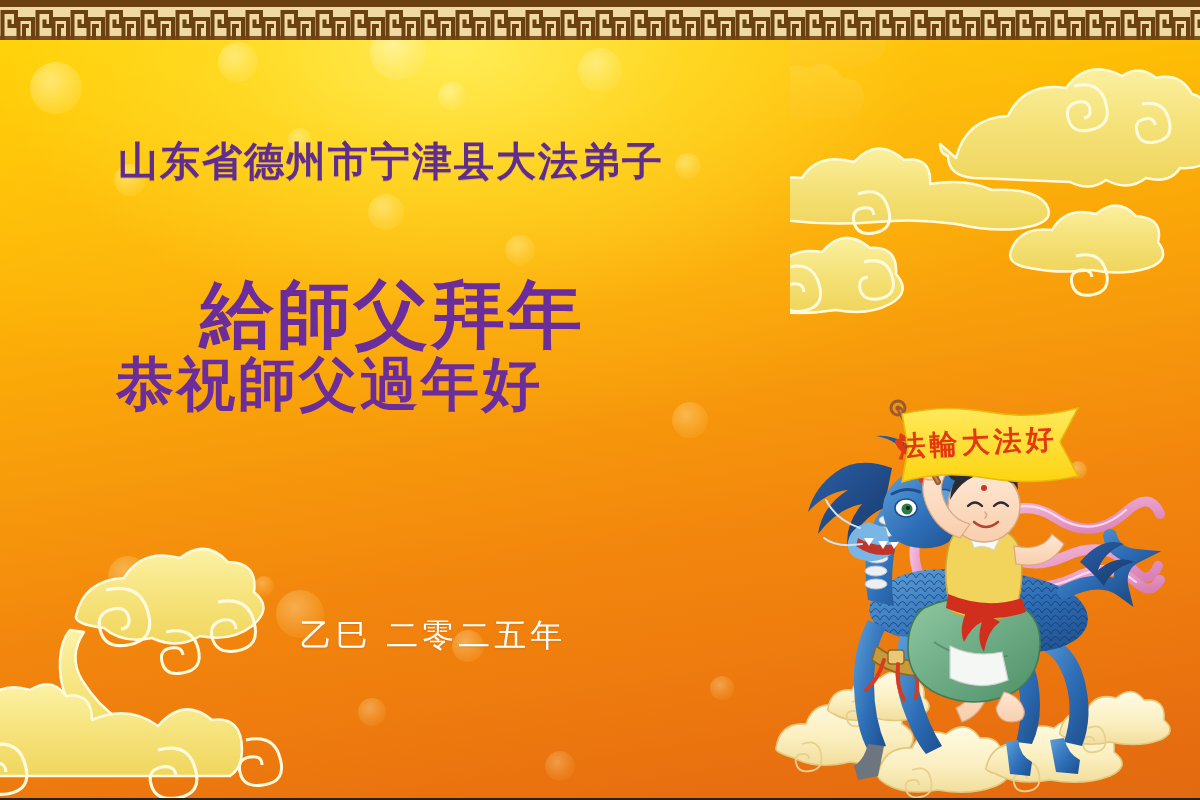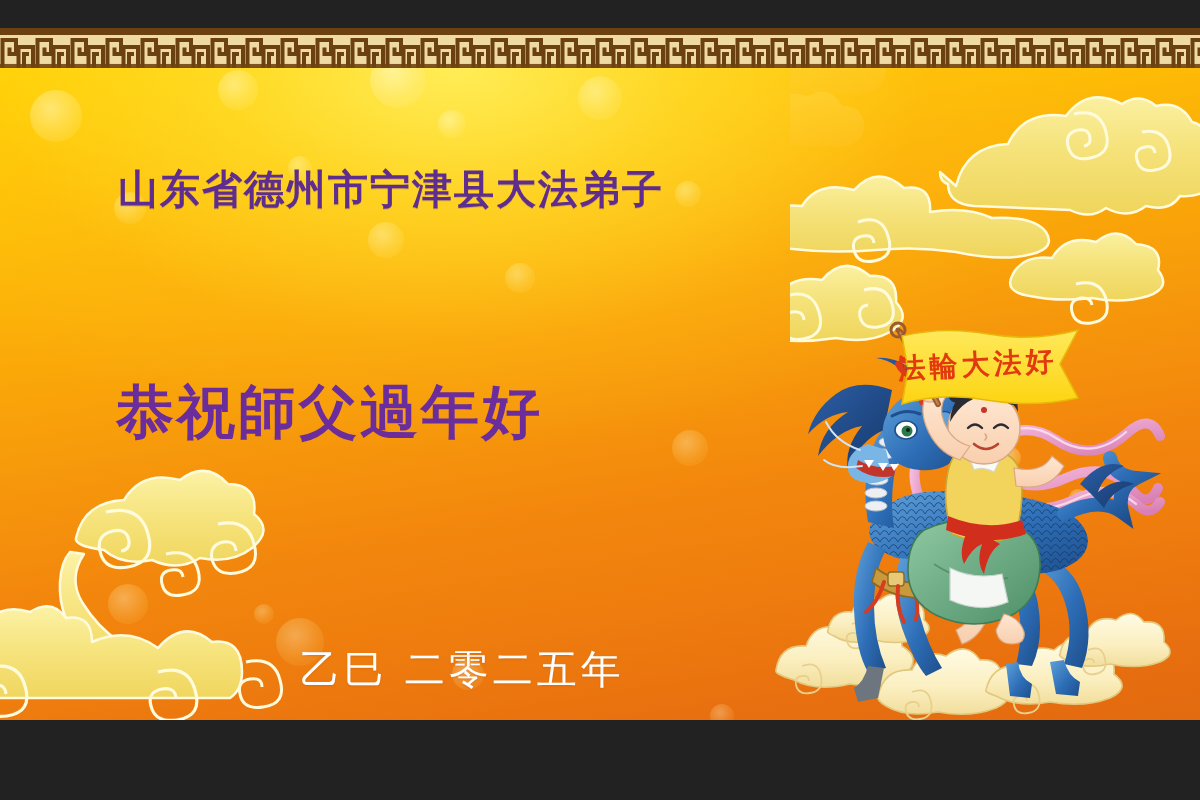--- a/index.html
+++ b/index.html
@@ -3,40 +3,39 @@
 <meta charset="utf-8">
 <style>
   html, body {
     margin: 0;
     padding: 0;
     background: #222;
   }
   #card {
     position: relative;
     width: 1200px;
-    height: 692px;
+    height: 798px;
     overflow: hidden;
     font-family: "DejaVu Sans", "Liberation Sans", sans-serif;
     background:
       radial-gradient(ellipse 900px 520px at 38% 6%,
          rgba(255,238,90,0.95) 0%,
          rgba(255,220,45,0.72) 26%,
          rgba(255,190,25,0.30) 52%,
          rgba(255,170,20,0.0) 74%),
       linear-gradient(171deg,
          #FFE000 0%,
          #FFD302 10%,
          #FEC005 22%,
          #FBAC08 36%,
          #F79A0B 50%,
          #F3880D 64%,
          #EE7C0E 78%,
          #E9700F 90%,
          #E26A10 100%);
-    margin-top: 28px;
   }
 
   
   .bokeh {
     position: absolute;
     border-radius: 50%;
     pointer-events: none;
   }
 
   
@@ -86,21 +85,21 @@
     font-family: "DejaVu Sans", "Liberation Sans", sans-serif;
     letter-spacing: 3px;
   }
   #greet-1 { left: 200px; top: 266px; font-size: 74px; }
   #greet-2 { left: 116px; top: 346px; font-size: 58px; }
 
   #date-text {
     position: absolute;
     left: 300px;
     top: 614px;
-    font-size: 40px;
+    font-size: 32px;
     color: #FFFFFF;
     letter-spacing: 4px;
     z-index: 20;
     white-space: nowrap;
     font-family: "DejaVu Serif", "Liberation Serif", serif;
     text-shadow: 0 1px 2px rgba(180,90,10,0.35);
   }
 
   
   #illustration {
@@ -307,20 +306,21 @@
                  q0 18 -12 26
                  l-290 0 z"></path>
         <path d="M8 208 q30 -8 37 18 q8 26 -18 30 q-22 3 -26 -14 q-4 -14 11 -17 q13 -2 14 9" fill="none" stroke="#FFFBDC" stroke-width="3.2"></path>
         <path d="M178 212 q30 -8 37 18 q8 26 -18 30 q-22 3 -26 -14 q-4 -14 11 -17 q13 -2 14 9" fill="none" stroke="#FFFBDC" stroke-width="3.2"></path>
         <path d="M266 202 q28 -6 34 18 q7 24 -17 27 q-20 3 -23 -13 q-3 -13 10 -15 q12 -2 12 8" fill="none" stroke="#FFFBDC" stroke-width="3"></path>
       </g>
     </svg>
   </div>
 
   <div id="headline">山东省德州市宁津县大法弟子</div>
+  <div class="greet-line" id="greet-1">給師父拜年</div>
   <div class="greet-line" id="greet-2">恭祝師父過年好</div>
   <div id="date-text">乙巳 二零二五年</div>
 
   <div id="illustration">
     <svg width="390" height="400" viewBox="0 0 390 400" xmlns="http://www.w3.org/2000/svg" aria-hidden="true">
       <defs>
         <linearGradient id="dragGrad" x1="0" y1="0" x2="1" y2="1">
           <stop offset="0%" stop-color="#5FA0DA"></stop>
           <stop offset="55%" stop-color="#2E6FB8"></stop>
           <stop offset="100%" stop-color="#1E4E8C"></stop>

